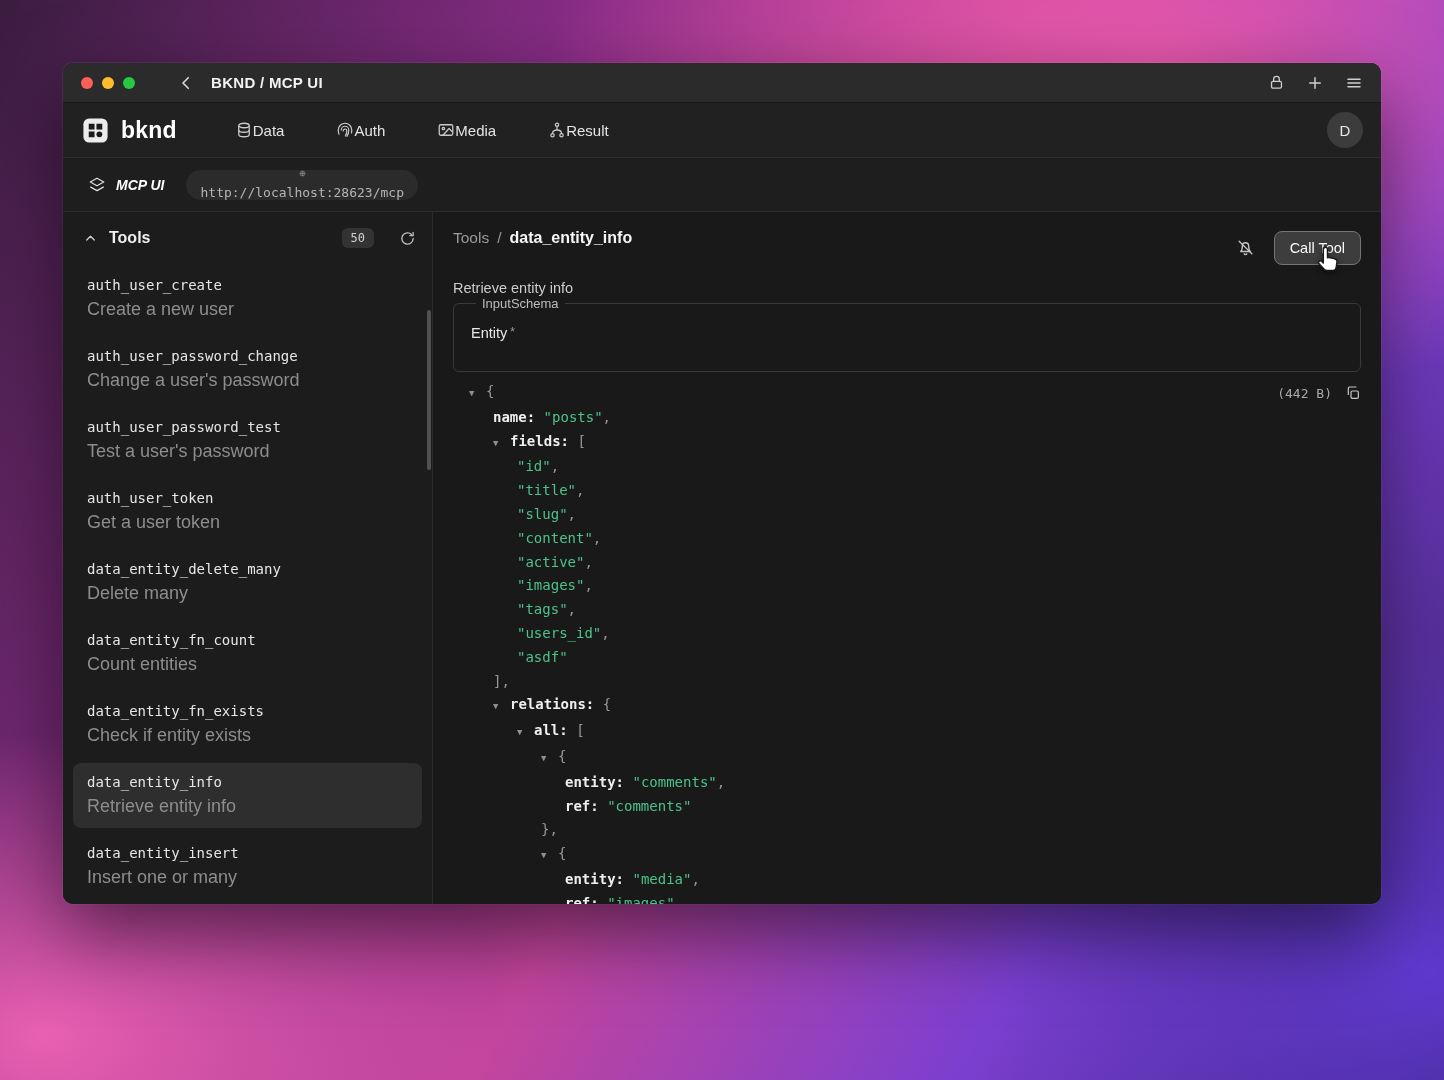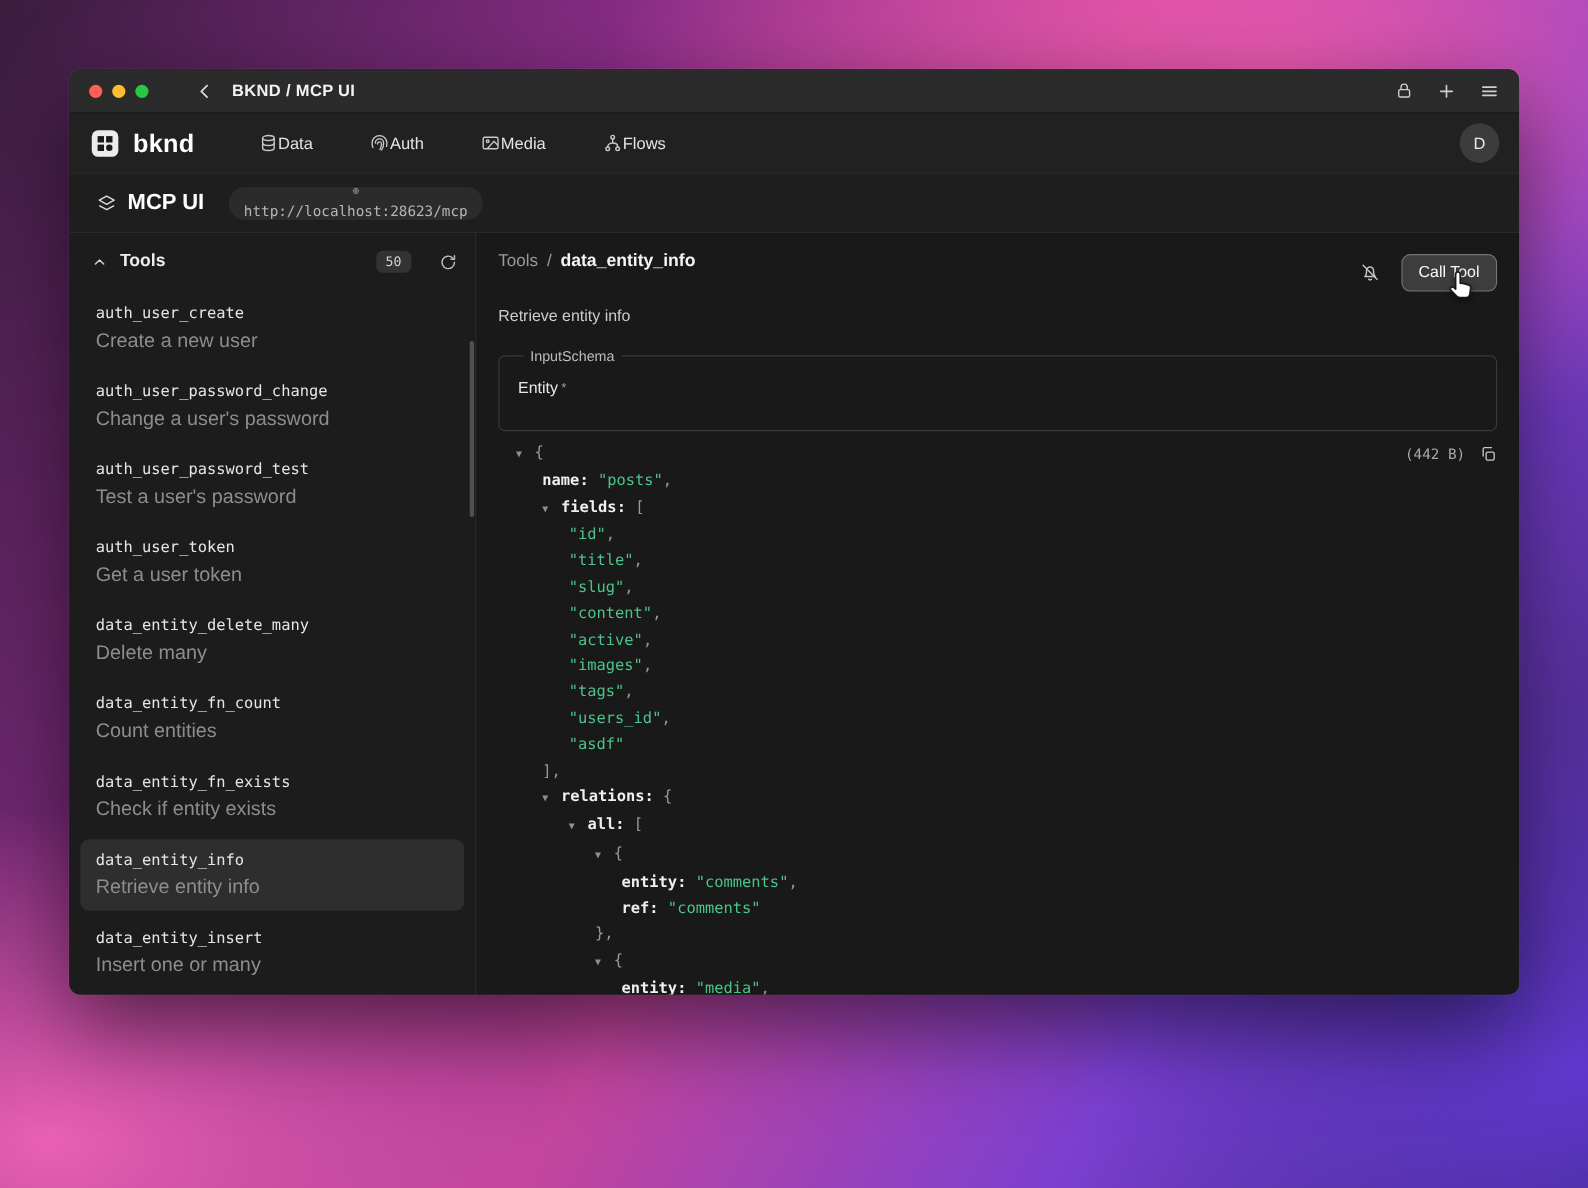--- a/index.html
+++ b/index.html
@@ -37,21 +37,21 @@
   .brand { display:flex; align-items:center; gap:11px; }
   .brand-text { color:#ffffff; font-size:23px; font-weight:800; letter-spacing:.2px; }
   .nav { display:flex; gap:52px; margin-left:58px; }
   .nav-item { display:flex; align-items:center; color:#e4e4e4; font-size:15px; }
   .nav-item svg { color:#c9c9c9; }
   .avatar { margin-left:auto; width:36px; height:36px; border-radius:50%; background:#3c3c3c; color:#e8e8e8; display:flex; align-items:center; justify-content:center; font-size:15px; }
 
   
   .subheader { height:54px; background:#1e1e1e; display:flex; align-items:center; padding:0 25px; border-bottom:1px solid #2b2b2b; gap:14px; }
   .mcp { display:flex; align-items:center; gap:10px; color:#dcdcdc; }
-  .mcp-title { color:#ffffff; font-weight:700; font-size:20px; }
+  .mcp-title { color:#ffffff; font-weight:700; font-size:14px;font-style:italic; }
   .url-chip { display:flex; align-items:center; gap:8px; background:#2b2b2b; border-radius:16px; height:30px; padding:0 14px; color:#b5b5b5; font-size:13px; margin-left:8px;flex-direction:column; }
 
   
   .win-body { display:flex; height:805px; }
 
   .sidebar { width:370px; background:#1c1c1c; border-right:1px solid #2b2b2b; position:relative; overflow:hidden; }
   .section-header { height:52px; display:flex; align-items:center; padding:0 16px 0 20px; gap:11px; color:#efefef; }
   .section-label { font-weight:700; font-size:16px; }
   .badge { margin-left:auto; background:#333333; border-radius:6px; padding:3px 9px; font-size:12px; color:#d2d2d2; }
   .refresh-btn { color:#bdbdbd; margin-left:14px; }
@@ -65,21 +65,21 @@
 
   .main { flex:1; background:#191919; padding:0 20px; overflow:hidden; }
   .breadcrumb-row { height:52px; display:flex; align-items:center; }
   .breadcrumb { display:flex; gap:8px; align-items:baseline; color:#9a9a9a; font-size:15.5px; }
   .breadcrumb-current { color:#f5f5f5; font-weight:700; font-size:16px; }
   .actions { margin-left:auto; display:flex; align-items:center; gap:19px;margin-top:19px; }
   .bell-btn { color:#c4c4c4; }
   .call-tool { background:#3d3d3d; border:1px solid #757575; border-radius:8px; color:#fafafa; font-size:14.5px; padding:8px 15px; font-family:"Liberation Sans", sans-serif; }
   .description { margin-top:16px; font-size:14.5px; color:#cccccc; }
 
-  fieldset.schema { margin-top:20px; border:1px solid #3a3a3a; border-radius:6px; padding:8px 16px 20px; }
+  fieldset.schema { border:1px solid #3a3a3a; border-radius:6px; padding:8px 16px 20px; }
   fieldset.schema legend { margin-left:6px; padding:0 6px; font-size:13px; color:#bdbdbd; }
   .entity-label { font-size:14.5px; color:#e8e8e8; margin:6px 0 10px 1px; }
   .req { color:#9a9a9a; font-size:12px; vertical-align:top; margin-left:3px; }
   .select { height:38px; background:#242424; border:1px solid #3e3e3e; border-radius:8px; display:flex; align-items:center; justify-content:space-between; padding:0 14px; color:#f0f0f0; font-size:15px; }
   .select svg { color:#b0b0b0; }
 
   .tabs { margin-top:20px; display:flex; gap:26px; border-bottom:1px solid #333333; font-family:"DejaVu Sans Mono", monospace; font-size:14.5px; }
   .tab { padding:0 2px 11px; color:#9a9a9a; }
   .tab.active { color:#ffffff; font-weight:700; border-bottom:2px solid #ffffff; margin-bottom:-1px; }
 
@@ -168,21 +168,21 @@
           </svg>
         <span>Media</span>
       </div>
       <div class="nav-item">
         <svg width="18" height="18" viewBox="0 0 24 24" fill="none" stroke="currentColor" stroke-width="1.7" stroke-linecap="round">
             <circle cx="12" cy="5" r="2.2"></circle>
             <circle cx="6" cy="19" r="2.2"></circle>
             <circle cx="18" cy="19" r="2.2"></circle>
             <path d="M12 7.2V12M12 12c-3.2 0-6 1.6-6 4.6M12 12c3.2 0 6 1.6 6 4.6"></path>
           </svg>
-        <span>Flows</span>
+        <span>Result</span>
       </div>
     </nav>
     <div class="avatar">D</div>
   </div>
 
   <div class="subheader">
     <div class="mcp">
       <svg width="18" height="18" viewBox="0 0 24 24" fill="none" stroke="currentColor" stroke-width="1.7" stroke-linejoin="round">
           <path d="M12 3l9 5-9 5-9-5 9-5z"></path>
           <path d="M3 14.5l9 5 9-5"></path>

